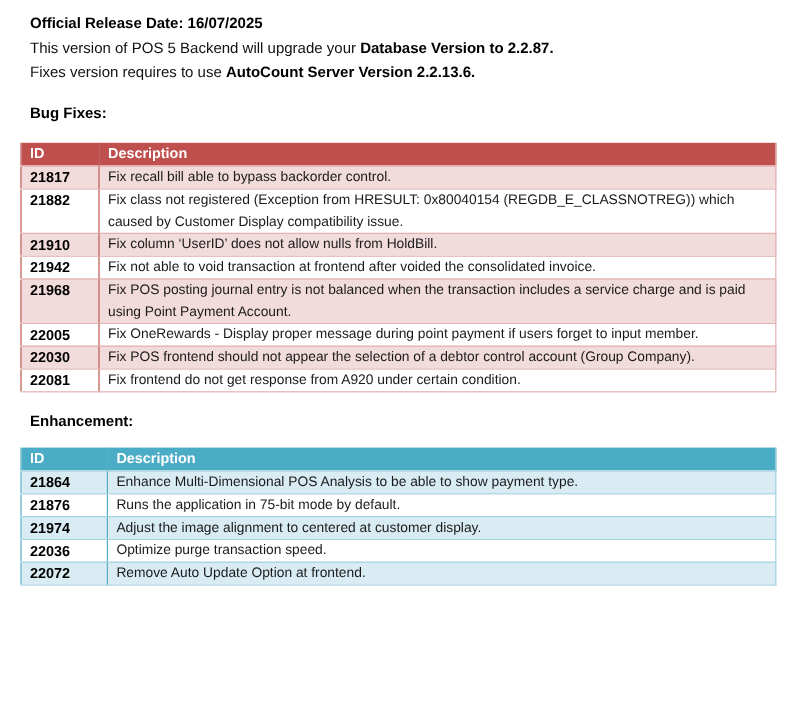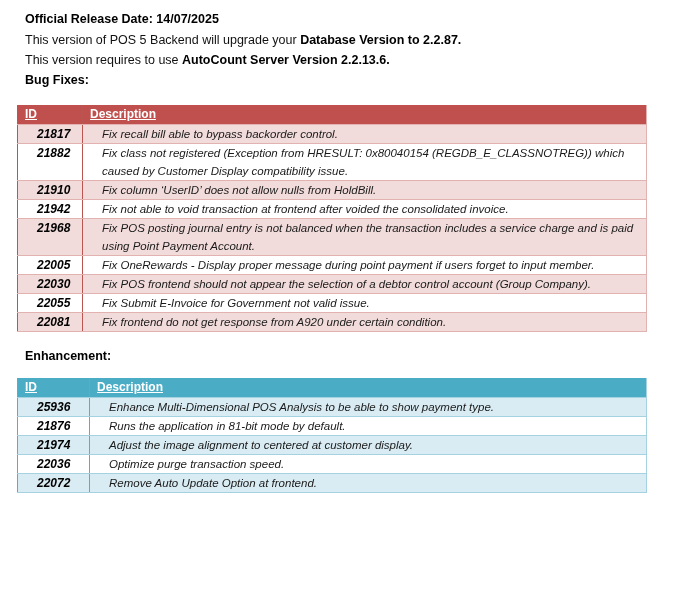--- a/index.html
+++ b/index.html
@@ -22,45 +22,43 @@
     line-height: 20.5px;
     color: #111111;
   }
   .b { font-weight: bold; color: #000000; }
   .section-heading {
     font-size: 12.5px;
     font-weight: bold;
     margin: 0;
     color: #000000;
   }
-  .heading-bugfixes   { margin-top: 2px; margin-bottom: 18px; }
+  .heading-bugfixes   { margin-top: 16px; margin-bottom: 18px; }
   .heading-enhance    { margin-top: 17px; margin-bottom: 15px; }
 
   table.rel-table {
     border-collapse: collapse;
     table-layout: fixed;
     width: 630px;
     margin-left: -8px;
   }
   table.rel-table th {
     font-size: 12px;
     font-weight: bold;
     text-align: left;
     height: 19px;
     padding: 0 4px 0 7px;
     vertical-align: middle;
-    text-decoration: underline;
   }
   table.rel-table td {
     font-size: 11.5px;
     line-height: 18px;
-    padding: 0 4px 0 19px;
+    padding: 0 4px 0 7px;
     vertical-align: top;
     color: #1a1a1a;
-    font-style: italic;
   }
   table.rel-table td.col-id {
     font-weight: bold;
     color: #000000;
     font-size: 12px;
   }
 
   
   table.bug { border-left: 1px solid var(--bug-border-strong); }
   table.bug th {
@@ -87,25 +85,25 @@
   table.enh td { border-bottom: 1px solid var(--enh-border-light); }
   table.enh td.col-id { border-right: 1px solid var(--enh-border-strong); }
   table.enh th.col-desc, table.enh td.col-desc { border-right: 1px solid var(--enh-border-light); }
   table.enh .col-id { width: 60px; }
   table.enh tbody tr:nth-child(odd) td { background: var(--enh-stripe-bg); }
   table.enh tbody tr:nth-child(even) td { background: #ffffff; }
 </style>
 </head>
 <body>
 
-<p class="intro-line b">Official Release Date: 14/07/2025</p>
+<p class="intro-line b">Official Release Date: 16/07/2025</p>
 
 <p class="intro-line"><span>This version of POS 5 Backend will upgrade your </span><span class="b">Database Version to 2.2.87.</span></p>
 
-<p class="intro-line"><span>This version requires to use </span><span class="b">AutoCount Server Version 2.2.13.6.</span></p>
+<p class="intro-line"><span>Fixes version requires to use </span><span class="b">AutoCount Server Version 2.2.13.6.</span></p>
 
 <p class="section-heading heading-bugfixes">Bug Fixes:</p>
 
 <table class="rel-table bug">
   <thead>
     <tr>
       <th class="col-id">ID</th>
       <th class="col-desc">Description</th>
     </tr>
   </thead>
@@ -132,47 +130,43 @@
       </tr>
       <tr>
         <td class="col-id">22005</td>
         <td class="col-desc">Fix OneRewards - Display proper message during point payment if users forget to input member.</td>
       </tr>
       <tr>
         <td class="col-id">22030</td>
         <td class="col-desc">Fix POS frontend should not appear the selection of a debtor control account (Group Company).</td>
       </tr>
       <tr>
-        <td class="col-id">22055</td>
-        <td class="col-desc">Fix Submit E-Invoice for Government not valid issue.</td>
-      </tr>
-      <tr>
         <td class="col-id">22081</td>
         <td class="col-desc">Fix frontend do not get response from A920 under certain condition.</td>
       </tr>
     </tbody>
 </table>
 
 <p class="section-heading heading-enhance">Enhancement:</p>
 
 <table class="rel-table enh">
   <thead>
     <tr>
       <th class="col-id">ID</th>
       <th class="col-desc">Description</th>
     </tr>
   </thead>
   <tbody>
       <tr>
-        <td class="col-id">25936</td>
+        <td class="col-id">21864</td>
         <td class="col-desc">Enhance Multi-Dimensional POS Analysis to be able to show payment type.</td>
       </tr>
       <tr>
         <td class="col-id">21876</td>
-        <td class="col-desc">Runs the application in 81-bit mode by default.</td>
+        <td class="col-desc">Runs the application in 75-bit mode by default.</td>
       </tr>
       <tr>
         <td class="col-id">21974</td>
         <td class="col-desc">Adjust the image alignment to centered at customer display.</td>
       </tr>
       <tr>
         <td class="col-id">22036</td>
         <td class="col-desc">Optimize purge transaction speed.</td>
       </tr>
       <tr>

